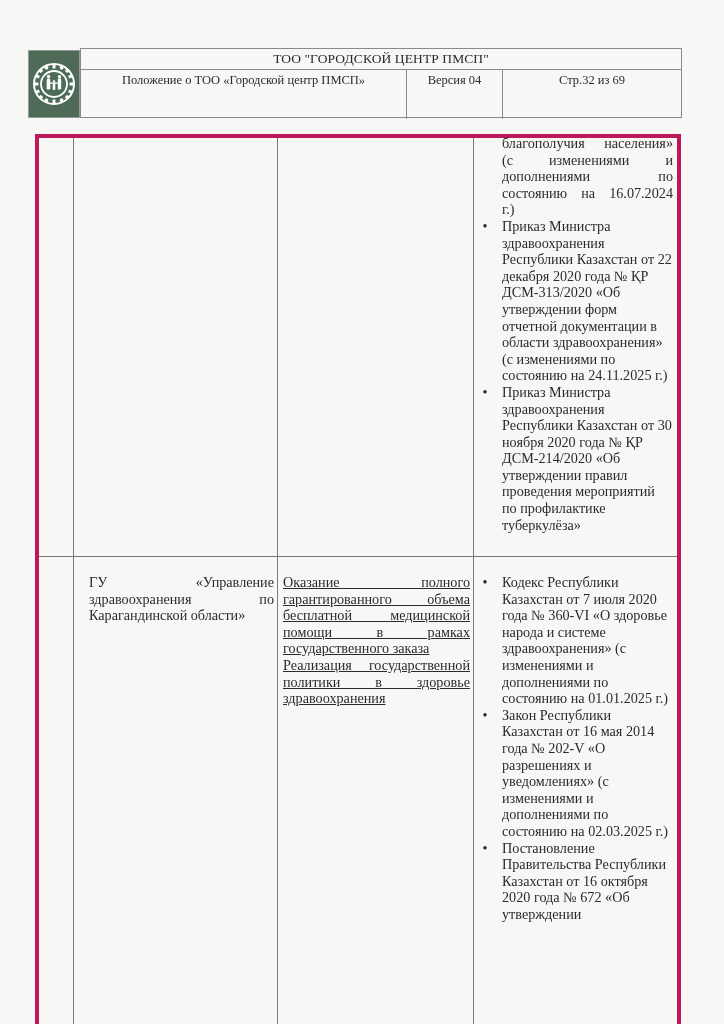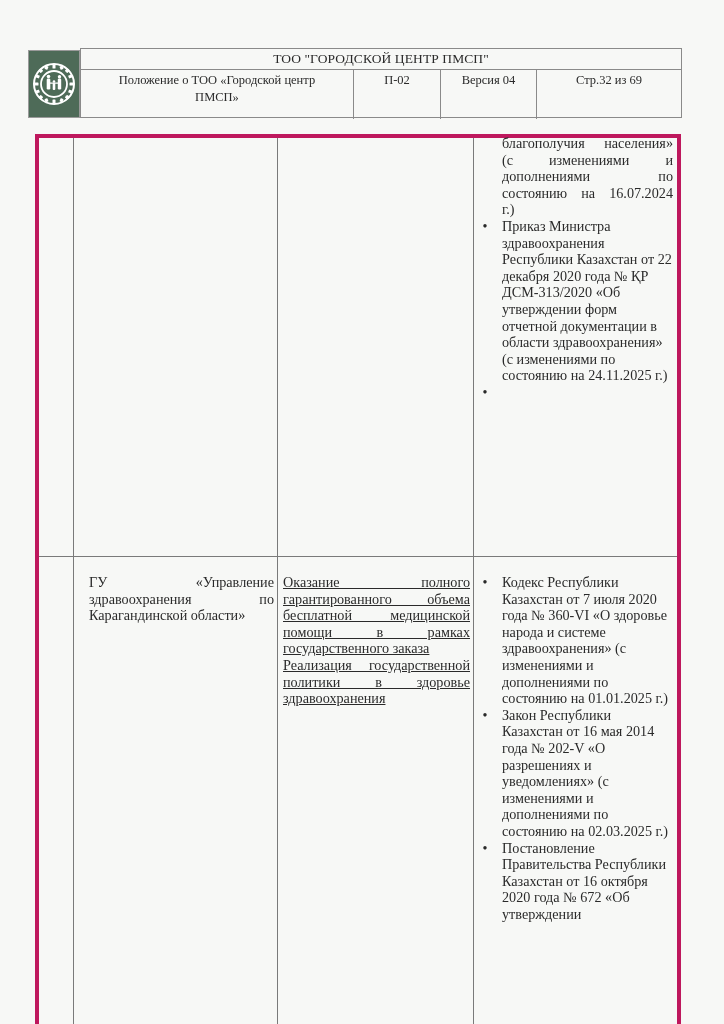--- a/index.html
+++ b/index.html
@@ -21,21 +21,21 @@
   .hdr-title {
     height: 20px; border-bottom: 1px solid #8a8a8a; text-align: center;
     font-size: 13.5px; line-height: 20px; letter-spacing: 0.1px;
   }
   .hdr-row { display: flex; height: 49px; }
   .hdr-cell {
     border-right: 1px solid #8a8a8a; text-align: center;
     font-size: 12.5px; line-height: 17px; padding-top: 2px; box-sizing: border-box;
   }
   .hdr-cell:last-child { border-right: none; }
-  .c1 { width: 273px; }
+  .c1 { width: 326px; }
   .c2 { width: 87px; }
   .c3 { width: 96px; }
   .c4 { flex: 1; }
 
   .main-table {
     position: absolute; left: 35px; top: 134px; width: 646px; height: 1018px;
     border: 4px solid #be185d; box-sizing: border-box;
   }
   .row { position: absolute; left: 0; right: 0; }
   .cell { position: absolute; top: 11px; bottom: 0; box-sizing: border-box; }
@@ -84,21 +84,20 @@
       <rect x="21.7" y="22" width="2.6" height="7" rx="0.9"></rect>
       <rect x="18.5" y="21.5" width="9" height="1.2" rx="0.5"></rect>
     </g>
   </svg>
 </div>
 
 <div class="hdr-table">
   <div class="hdr-title">ТОО "ГОРОДСКОЙ ЦЕНТР ПМСП"</div>
   <div class="hdr-row">
     <div class="hdr-cell c1" style="padding-left:30px;padding-right:30px;">Положение о ТОО «Городской центр ПМСП»</div>
-    <div class="hdr-cell c2">П-02</div>
     <div class="hdr-cell c3">Версия  04</div>
     <div class="hdr-cell c4">Стр.32 из 69</div>
   </div>
 </div>
 
 <div class="main-table">
 
   <div class="vline" style="left:34px;"></div>
   <div class="vline" style="left:238px;"></div>
   <div class="vline" style="left:434px;"></div>
@@ -115,20 +114,21 @@
       <div class="cont spread">дополнениями по</div>
       <div class="cont spread">состоянию на 16.07.2024</div>
       <div class="cont">г.)</div>
       <ul class="law">
         <li>
           <span class="bullet">•</span>
           <span>Приказ Министра здравоохранения Республики Казахстан от 22 декабря 2020 года № ҚР ДСМ-313/2020 «Об утверждении форм отчетной документации в области здравоохранения» (с изменениями по состоянию на 24.11.2025 г.)</span>
         </li>
         <li>
           <span class="bullet">•</span>
+          <span>Приказ Министра здравоохранения Республики Казахстан от 30 ноября 2020 года № ҚР ДСМ-214/2020 «Об утверждении правил проведения мероприятий по профилактике туберкулёза»</span>
         </li>
       </ul>
     </div>
   </div>
 
   <div class="row" style="top:419px; bottom:0;">
     <div class="cell" style="left:0; width:34px;"></div>
     <div class="cell txt just" style="left:35px; width:203px; padding:6px 3px 0 15px;">ГУ «Управление здравоохранения по Карагандинской области»</div>
     <div class="cell txt just" style="left:239px; width:195px; padding:6px 3px 0 5px;text-decoration:underline;">
       <div>Оказание полного гарантированного объема бесплатной медицинской помощи в рамках государственного заказа</div>

